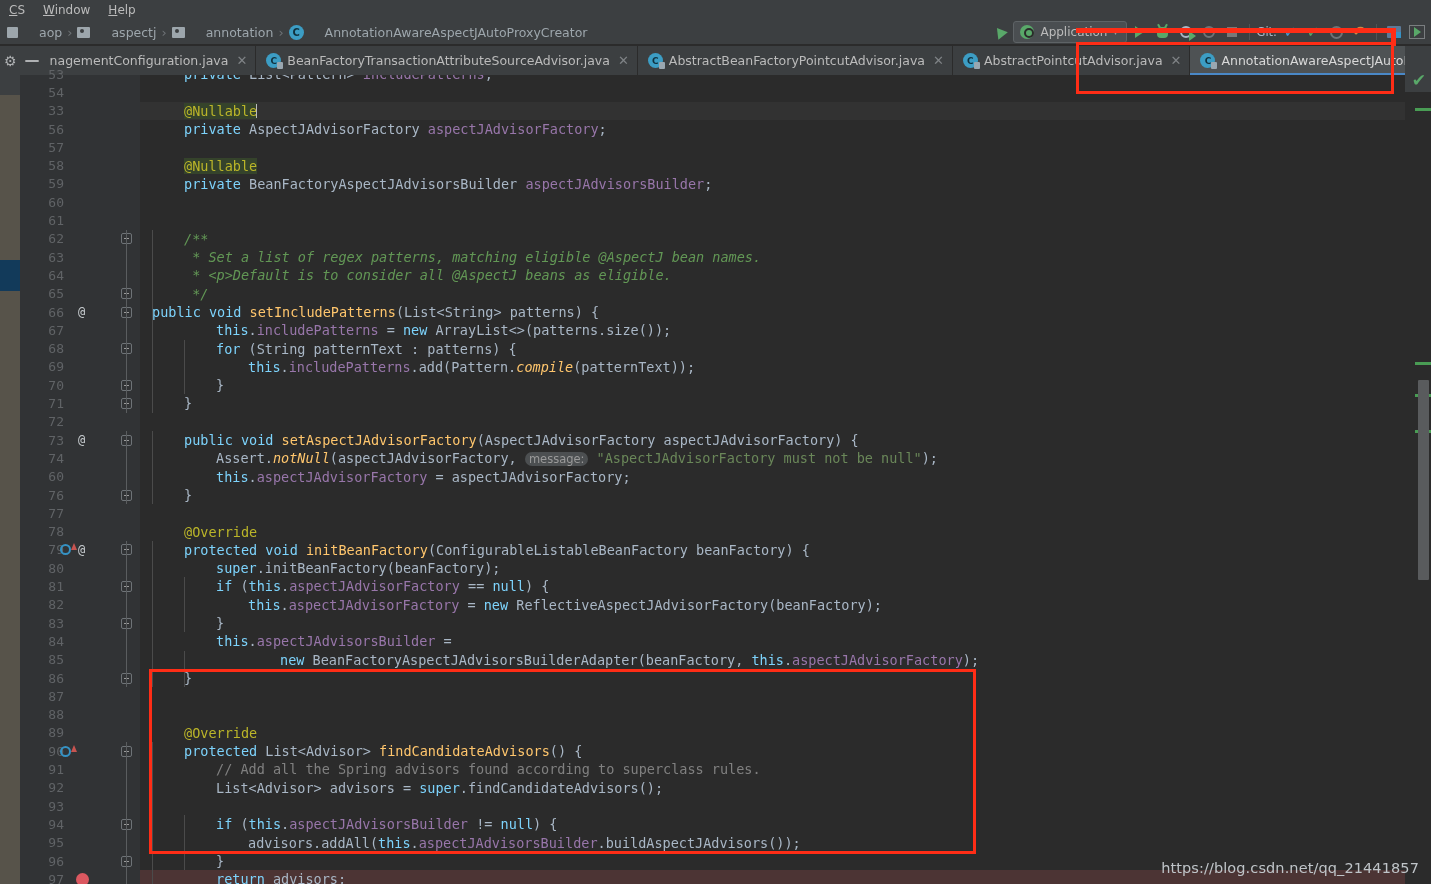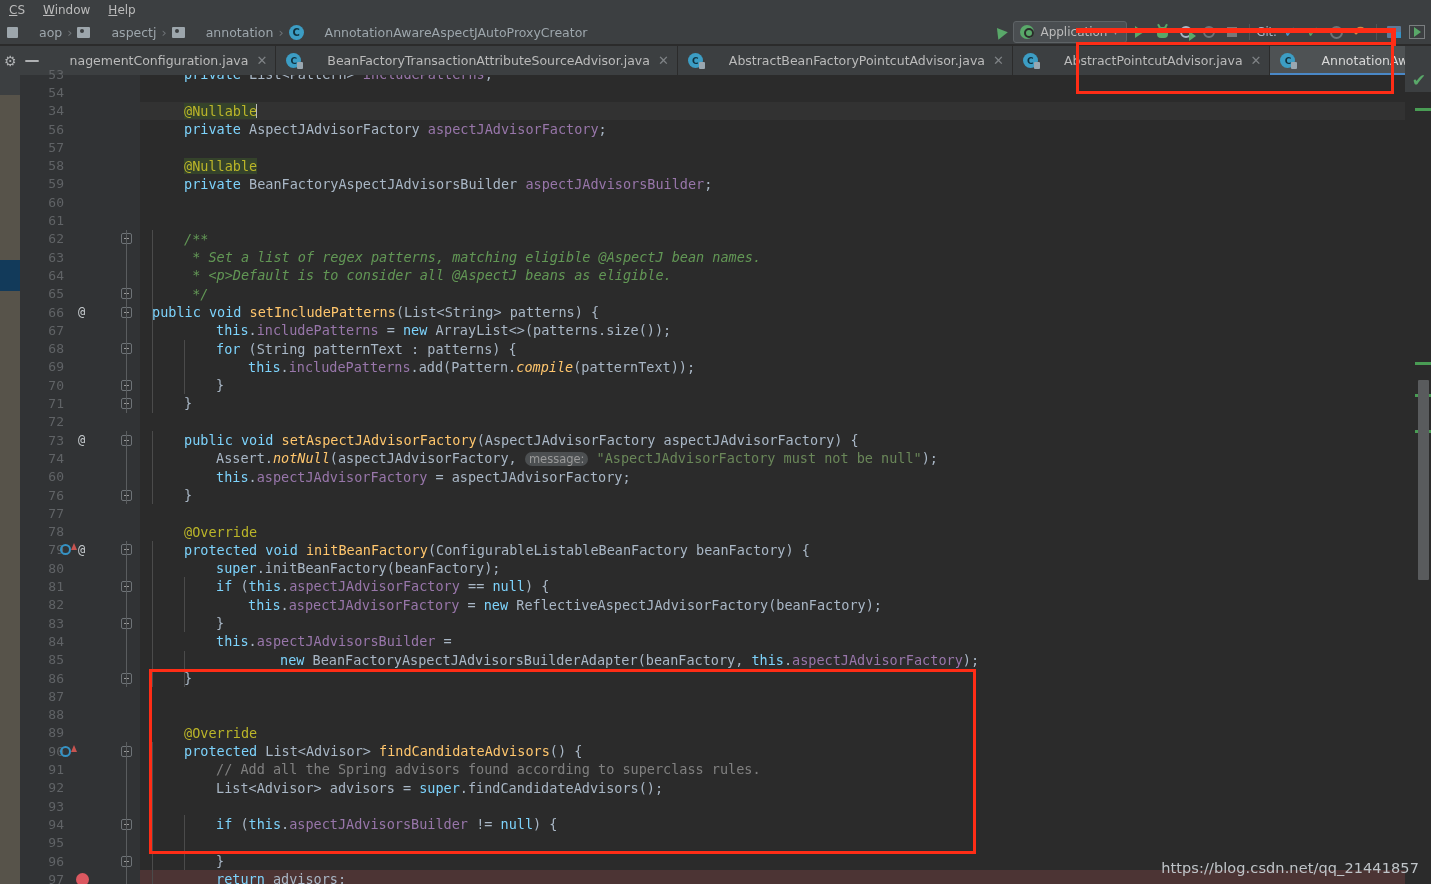--- a/index.html
+++ b/index.html
@@ -88,21 +88,21 @@
   }
   .tab-left-ctl{ width:46px; display:flex; align-items:center; gap:8px; padding-left:4px; }
   .gear-ico{color:#AFB1B3;font-size:14px;line-height:1;}
   .minus-ico{color:#AFB1B3;font-size:15px;line-height:1;font-weight:bold;}
   .tab {
     display:flex;align-items:center;gap:6px;padding:0 8px 0 10px;
     border-left:1px solid #2B2B2B; position:relative; cursor:default;
   }
   .tab.active { background:#4E5254; }
   .tab.selected-blue { background:#4E5254; }
-  .tab-title{color:#BBBBBB;font-size:12.5px;white-space:nowrap;margin-left:20px;}
+  .tab-title{color:#BBBBBB;font-size:12.5px;white-space:nowrap;}
   .tab.selected-blue .tab-title{color:#D8D8D8;}
   .tab-close{color:#7F8386;font-size:13px;line-height:1;margin-left:2px;}
   .tab-ico{
     width:15px;height:15px;border-radius:50%;background:#3C9DC4;color:#10303d;
     font-size:9px;font-weight:bold;display:flex;align-items:center;justify-content:center;position:relative;
   }
   .tab-ico::after{
     content:"";position:absolute;right:-2px;bottom:-1px;width:6px;height:7px;
     background:#9AA7B0;border-radius:1px;
   }
@@ -320,21 +320,21 @@
       <div class="blue-seg"></div>
     </div>
     <div class="gutter" id="gutter">
         <div class="gutter-line" style="position: absolute; left: 0px; right: 0px; top: -10px; height: 18.3px;">
           <span class="lineno">53</span>
         </div>
         <div class="gutter-line" style="position: absolute; left: 0px; right: 0px; top: 8.3px; height: 18.3px;">
           <span class="lineno">54</span>
         </div>
         <div class="gutter-line" style="position: absolute; left: 0px; right: 0px; top: 26.6px; height: 18.3px;">
-          <span class="lineno">34</span>
+          <span class="lineno">33</span>
         </div>
         <div class="gutter-line" style="position: absolute; left: 0px; right: 0px; top: 44.9px; height: 18.3px;">
           <span class="lineno">56</span>
         </div>
         <div class="gutter-line" style="position: absolute; left: 0px; right: 0px; top: 63.2px; height: 18.3px;">
           <span class="lineno">57</span>
         </div>
         <div class="gutter-line" style="position: absolute; left: 0px; right: 0px; top: 81.5px; height: 18.3px;">
           <span class="lineno">58</span>
         </div>
@@ -517,20 +517,21 @@
         <div class="crow" style="position: absolute; left: 0px; right: 0px; top: 557.3px;"><span style="padding-left:64px"><span class="k">this</span>.<span class="fld">aspectJAdvisorsBuilder</span> =</span></div>
         <div class="crow" style="position: absolute; left: 0px; right: 0px; top: 575.6px;"><span style="padding-left:128px"><span class="k">new</span> BeanFactoryAspectJAdvisorsBuilderAdapter(beanFactory, <span class="k">this</span>.<span class="fld">aspectJAdvisorFactory</span>);</span></div>
         <div class="crow" style="position: absolute; left: 0px; right: 0px; top: 593.9px;"><span style="padding-left:32px">}</span></div>
         <div class="crow" style="position: absolute; left: 0px; right: 0px; top: 612.2px;"><span style="padding-left:0px"></span></div>
         <div class="crow" style="position: absolute; left: 0px; right: 0px; top: 630.5px;"><span style="padding-left:0px"></span></div>
         <div class="crow" style="position: absolute; left: 0px; right: 0px; top: 648.8px;"><span style="padding-left:32px"><span class="an">@Override</span></span></div>
         <div class="crow" style="position: absolute; left: 0px; right: 0px; top: 667.1px;"><span style="padding-left:32px"><span class="k">protected</span> List&lt;Advisor&gt; <span class="mth">findCandidateAdvisors</span>() {</span></div>
         <div class="crow" style="position: absolute; left: 0px; right: 0px; top: 685.4px;"><span style="padding-left:64px"><span class="cm">// Add all the Spring advisors found according to superclass rules.</span></span></div>
         <div class="crow" style="position: absolute; left: 0px; right: 0px; top: 703.7px;"><span style="padding-left:64px">List&lt;Advisor&gt; advisors = <span class="k">super</span>.findCandidateAdvisors();</span></div>
         <div class="crow" style="position: absolute; left: 0px; right: 0px; top: 740.3px;"><span style="padding-left:64px"><span class="k">if</span> (<span class="k">this</span>.<span class="fld">aspectJAdvisorsBuilder</span> != <span class="k">null</span>) {</span></div>
+        <div class="crow" style="position: absolute; left: 0px; right: 0px; top: 758.6px;"><span style="padding-left:96px">advisors.addAll(<span class="k">this</span>.<span class="fld">aspectJAdvisorsBuilder</span>.buildAspectJAdvisors());</span></div>
         <div class="crow" style="position: absolute; left: 0px; right: 0px; top: 776.9px;"><span style="padding-left:64px">}</span></div>
         <div class="crow bpline" style="position: absolute; left: 0px; right: 0px; top: 795.2px;"><span style="padding-left:64px"><span class="k">return</span> advisors;</span></div>
         <div class="indent-guide" style="left: 12px; top: 154.7px; height: 73.2px;"></div>
         <div class="indent-guide" style="left: 12px; top: 227.9px; height: 109.8px;"></div>
         <div class="indent-guide" style="left: 44px; top: 264.5px; height: 54.9px;"></div>
         <div class="indent-guide" style="left: 12px; top: 356px; height: 73.2px;"></div>
         <div class="indent-guide" style="left: 12px; top: 465.8px; height: 146.4px;"></div>
         <div class="indent-guide" style="left: 44px; top: 502.4px; height: 54.9px;"></div>
         <div class="indent-guide" style="left: 44px; top: 575.6px; height: 36.6px;"></div>
         <div class="indent-guide" style="left: 12px; top: 667.1px; height: 164.7px;"></div>

